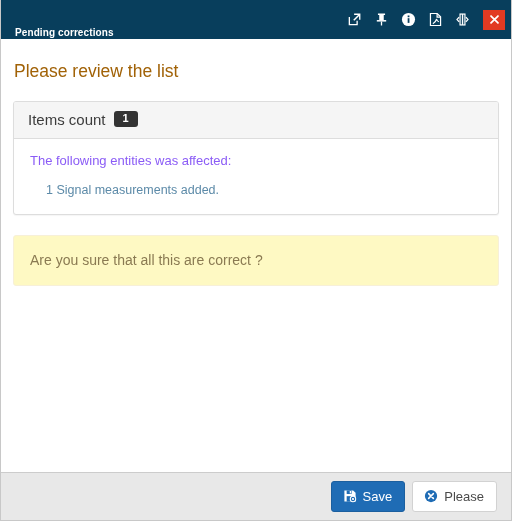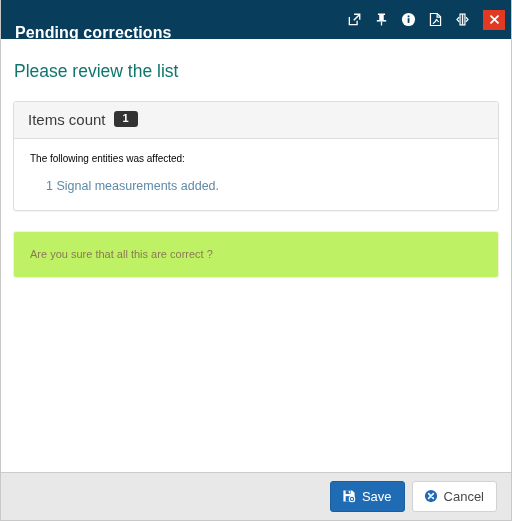--- a/index.html
+++ b/index.html
@@ -33,21 +33,21 @@
     height: 39px;
     min-height: 39px;
     background: #083e5c;
     display: flex;
     align-items: center;
     padding: 0 6px 0 14px;
     box-sizing: border-box;
   }
   .title-text {
     color: #ffffff;
-    font-size: 16px;
+    font-size: 10px;
     font-weight: bold;
     letter-spacing: 0.1px;
     white-space: nowrap;
     margin-top: 26px;
   }
   .titlebar-actions {
     margin-left: auto;
     display: flex;
     align-items: center;
     gap: 10px;
@@ -77,21 +77,21 @@
   
   .content {
     flex: 1 1 auto;
     background: #ffffff;
     padding: 0 12px;
     box-sizing: border-box;
     overflow: hidden;
   }
   .page-title {
     font-size: 17.5px;
-    color: #0f766e;
+    color: #a16207;
     font-weight: normal;
     margin: 22px 0 0 1px;
     padding: 0;
     line-height: 1.2;
   }
 
   
   .panel {
     margin-top: 19px;
     border: 1px solid #dddddd;
@@ -123,42 +123,42 @@
     color: #ffffff;
     text-align: center;
     background-color: #333333;
     border-radius: 3px;
     vertical-align: middle;
   }
   .panel-body {
     padding: 13px 14px 16px 14px;
   }
   .affected-text {
-    font-size: 10px;
-    color: #000000;
+    font-size: 13px;
+    color: #8b5cf6;
     margin: 0 0 10px 2px;
     line-height: 1.4;
   }
   .entity-link {
     font-size: 12.5px;
     color: #5c8aa8;
     text-decoration: none;
     margin-left: 18px;
     display: inline-block;
     cursor: pointer;
   }
 
   
   .alert-warning {
     margin-top: 20px;
-    background: #bef264;
+    background: #fef9c3;
     border: 1px solid #f7f0d8;
     border-radius: 3px;
     padding: 15px 16px 16px 16px;
-    font-size: 11px;
+    font-size: 14px;
     color: #8a7a52;
     line-height: 1.3;
   }
 
   
   .footer {
     height: 48px;
     min-height: 48px;
     background: #e8e8e8;
     border-top: 1px solid #cccccc;
@@ -294,18 +294,18 @@
       <span>Save</span>
     </button>
 
     <button class="btn btn-default">
       <span>
         <svg width="14" height="14" viewBox="0 0 16 16">
           <circle cx="8" cy="8" r="7" fill="#1f6cb5"></circle>
           <path d="M5.3 5.3l5.4 5.4M10.7 5.3l-5.4 5.4" stroke="#ffffff" stroke-width="1.8" stroke-linecap="round"></path>
         </svg>
       </span>
-      <span>Cancel</span>
+      <span>Please</span>
     </button>
 
   </div>
 
 </div>
 
 </body></html>

